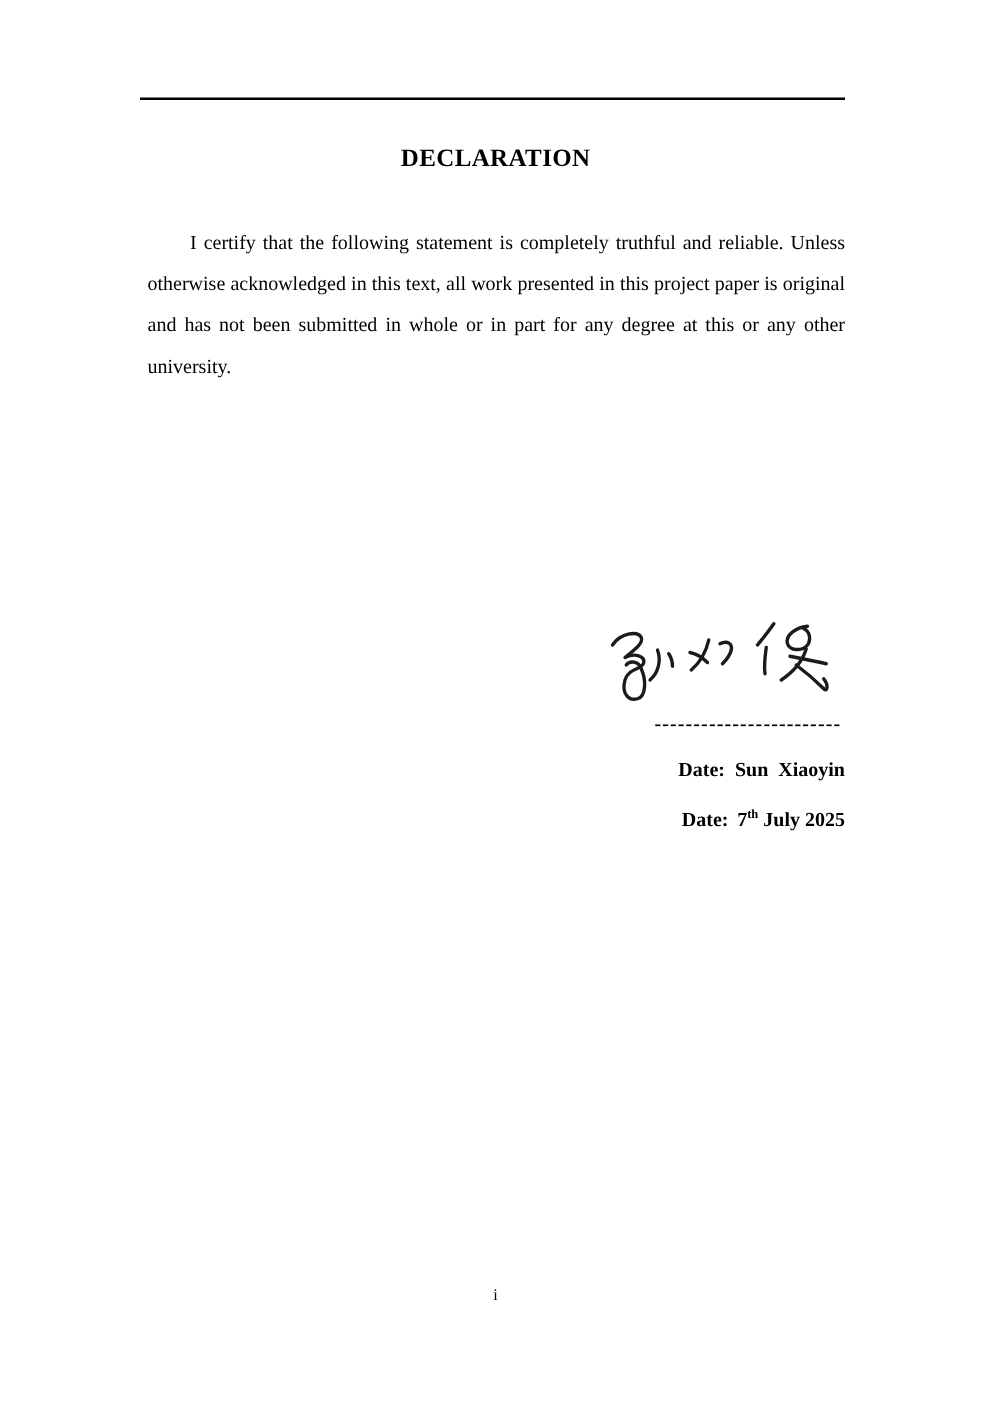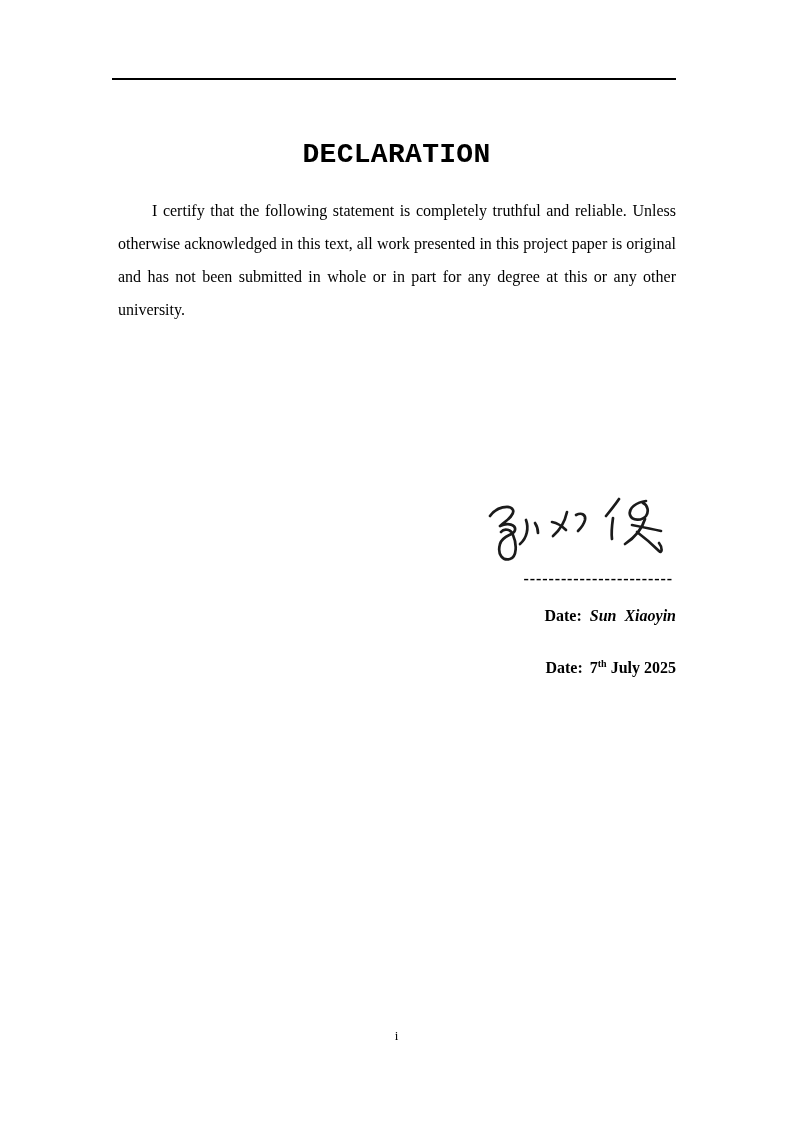--- a/index.html
+++ b/index.html
@@ -16,33 +16,32 @@
     position: absolute;
     left: 112px;
     top: 78px;
     width: 564px;
     height: 2px;
     background: #000000;
   }
   .title {
     position: absolute;
     left: 0;
-    top: 139px;
+    top: 116px;
     width: 100%;
     margin: 0;
     text-align: center;
-    font-size: 28px;
+    font-size: 20px;
     font-weight: bold;
     letter-spacing: 0.3px;
-    font-family: Liberation Mono, monospace;
   }
   .body-text {
     position: absolute;
     left: 118px;
-    top: 194px;
+    top: 178px;
     width: 558px;
   }
   .para {
     margin: 0 0 24px 0;
     font-size: 16px;
     line-height: 33px;
     text-align: justify;
     text-indent: 34px;
   }
   .sig-block {
@@ -63,23 +62,23 @@
     line-height: 14px;
     margin-right: 3px;
     white-space: pre;
   }
   .sig-name {
     margin-top: 16px;
     font-size: 16px;
     font-weight: bold;
     line-height: 28px;
   }
-  .sig-name-value { white-space: pre; margin-left: 8px; font-style: italic; }
+  .sig-name-value { white-space: pre; margin-left: 8px; }
   .sig-date {
-    margin-top: 24px;
+    margin-top: 12px;
     font-size: 16px;
     font-weight: bold;
     line-height: 28px;
   }
   .date-day { margin-left: 7px; }
   .date-sup {
     font-size: 10px;
     font-weight: bold;
     vertical-align: super;
     line-height: 0;

